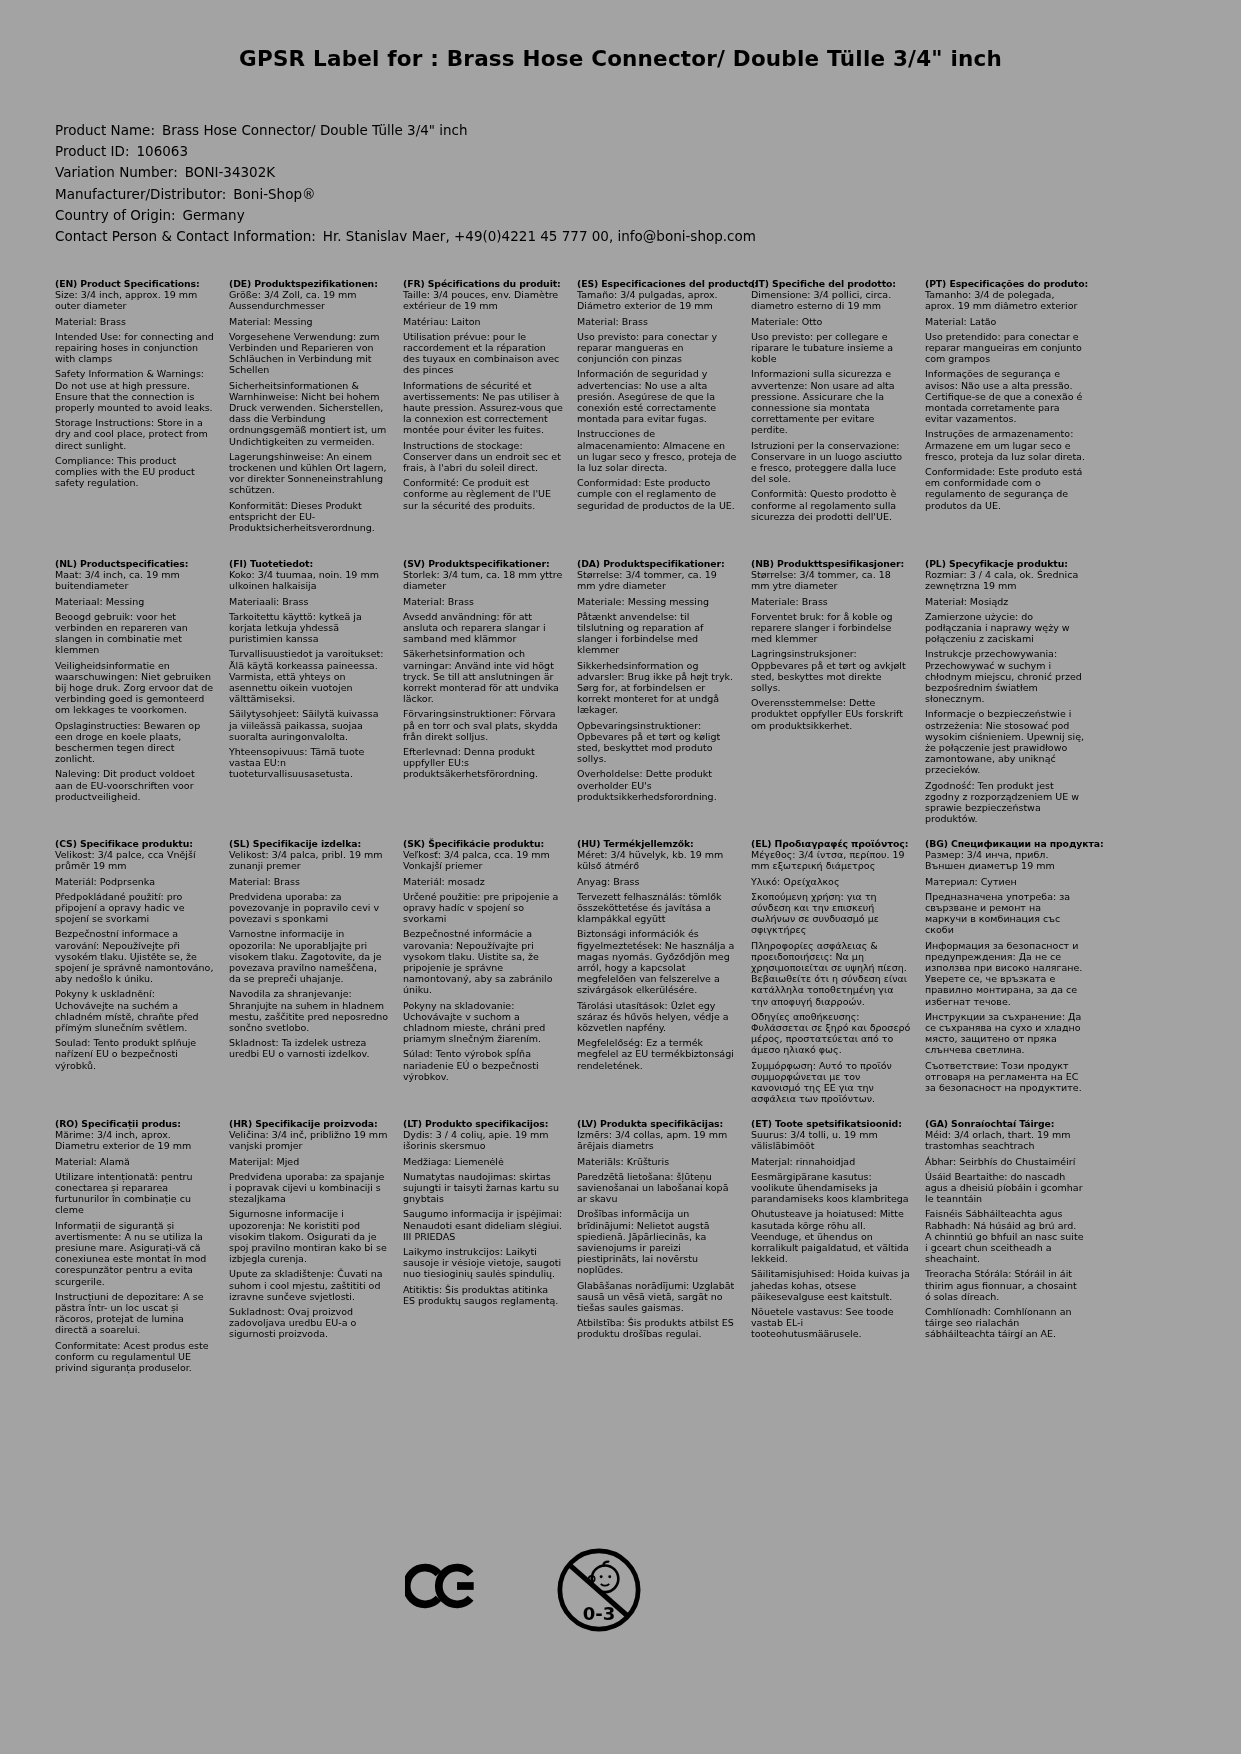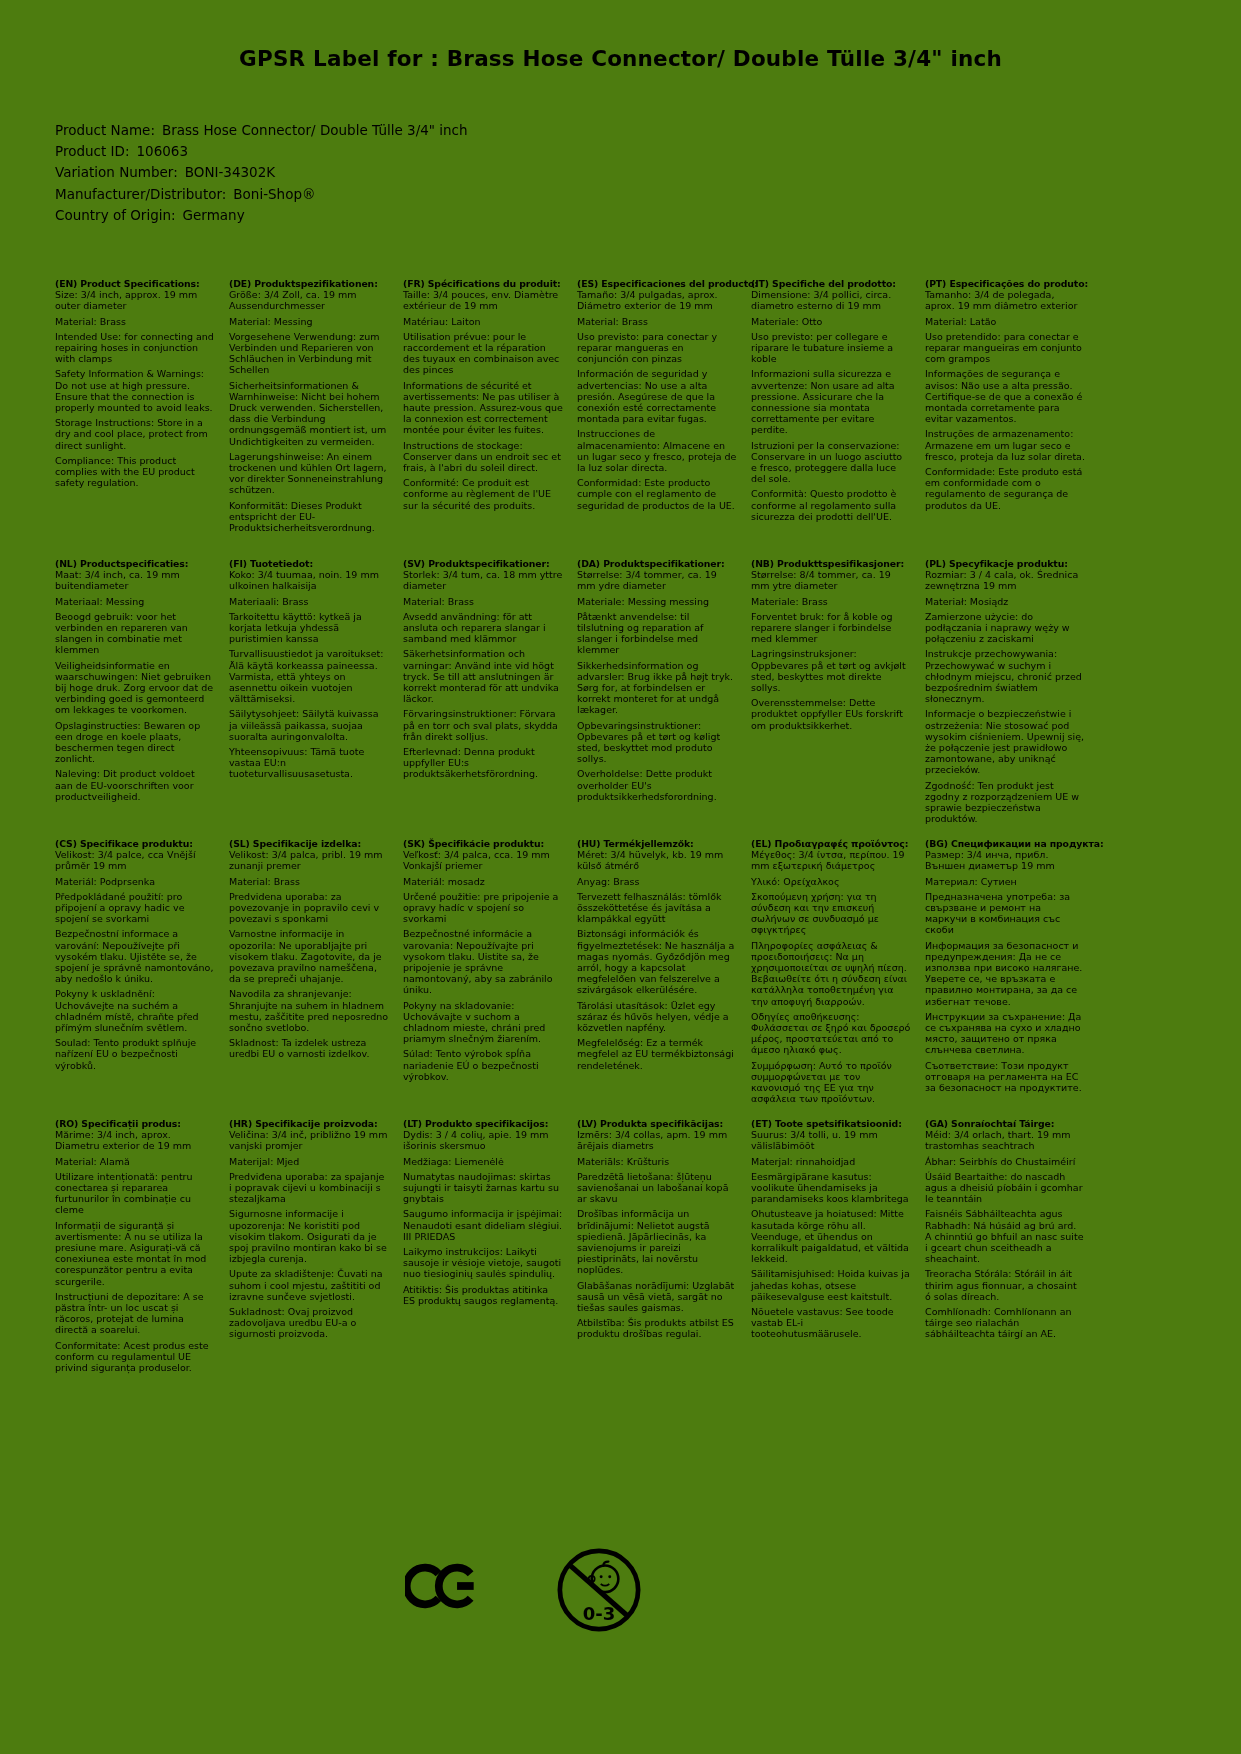--- a/index.html
+++ b/index.html
@@ -6,21 +6,21 @@
     margin: 0;
     padding: 0;
     background: #ffffff;
     color: #000000;
     font-family: "DejaVu Sans", "Liberation Sans", sans-serif;
   }
   .page {
     position: relative;
     width: 1241px;
     height: 1754px;
-    background: #4d7c0f;
+    background: #a3a3a3;
     overflow: hidden;
   }
   .page-title {
     position: absolute;
     top: 46px;
     left: 0;
     width: 100%;
     text-align: center;
     font-size: 21.5px;
     font-weight: bold;
@@ -87,20 +87,23 @@
   </div>
 
   <div class="info-row">
     <span class="info-label">Manufacturer/Distributor:</span><span class="info-value">Boni-Shop®</span>
   </div>
 
   <div class="info-row">
     <span class="info-label">Country of Origin:</span><span class="info-value">Germany</span>
   </div>
 
+  <div class="info-row">
+    <span class="info-label">Contact Person &amp; Contact Information:</span><span class="info-value">Hr. Stanislav Maer, +49(0)4221 45 777 00, info@boni-shop.com</span>
+  </div>
 </div>
 
   <div class="grid" id="language-grid">
   <div class="block">
     <div class="block-header">(EN) Product Specifications:</div>
   <p>Size: 3/4 inch, approx. 19 mm outer diameter</p>
         <p>Material: Brass</p>
         <p>Intended Use: for connecting and repairing hoses in conjunction with clamps</p>
         <p>Safety Information &amp; Warnings: Do not use at high pressure. Ensure that the connection is properly mounted to avoid leaks.</p>
         <p>Storage Instructions: Store in a dry and cool place, protect from direct sunlight.</p>
@@ -192,21 +195,21 @@
   <p>Størrelse: 3/4 tommer, ca. 19 mm ydre diameter</p>
         <p>Materiale: Messing messing</p>
         <p>Påtænkt anvendelse: til tilslutning og reparation af slanger i forbindelse med klemmer</p>
         <p>Sikkerhedsinformation og advarsler: Brug ikke på højt tryk. Sørg for, at forbindelsen er korrekt monteret for at undgå lækager.</p>
         <p>Opbevaringsinstruktioner: Opbevares på et tørt og køligt sted, beskyttet mod produto sollys.</p>
         <p>Overholdelse: Dette produkt overholder EU's produktsikkerhedsforordning.</p>
       </div>
 
   <div class="block">
     <div class="block-header">(NB) Produkttspesifikasjoner:</div>
-  <p>Størrelse: 8/4 tommer, ca. 19 mm ytre diameter</p>
+  <p>Størrelse: 3/4 tommer, ca. 18 mm ytre diameter</p>
         <p>Materiale: Brass</p>
         <p>Forventet bruk: for å koble og reparere slanger i forbindelse med klemmer</p>
         <p>Lagringsinstruksjoner: Oppbevares på et tørt og avkjølt sted, beskyttes mot direkte sollys.</p>
         <p>Overensstemmelse: Dette produktet oppfyller EUs forskrift om produktsikkerhet.</p>
       </div>
 
   <div class="block">
     <div class="block-header">(PL) Specyfikacje produktu:</div>
   <p>Rozmiar: 3 / 4 cala, ok. Średnica zewnętrzna 19 mm</p>
         <p>Materiał: Mosiądz</p>

